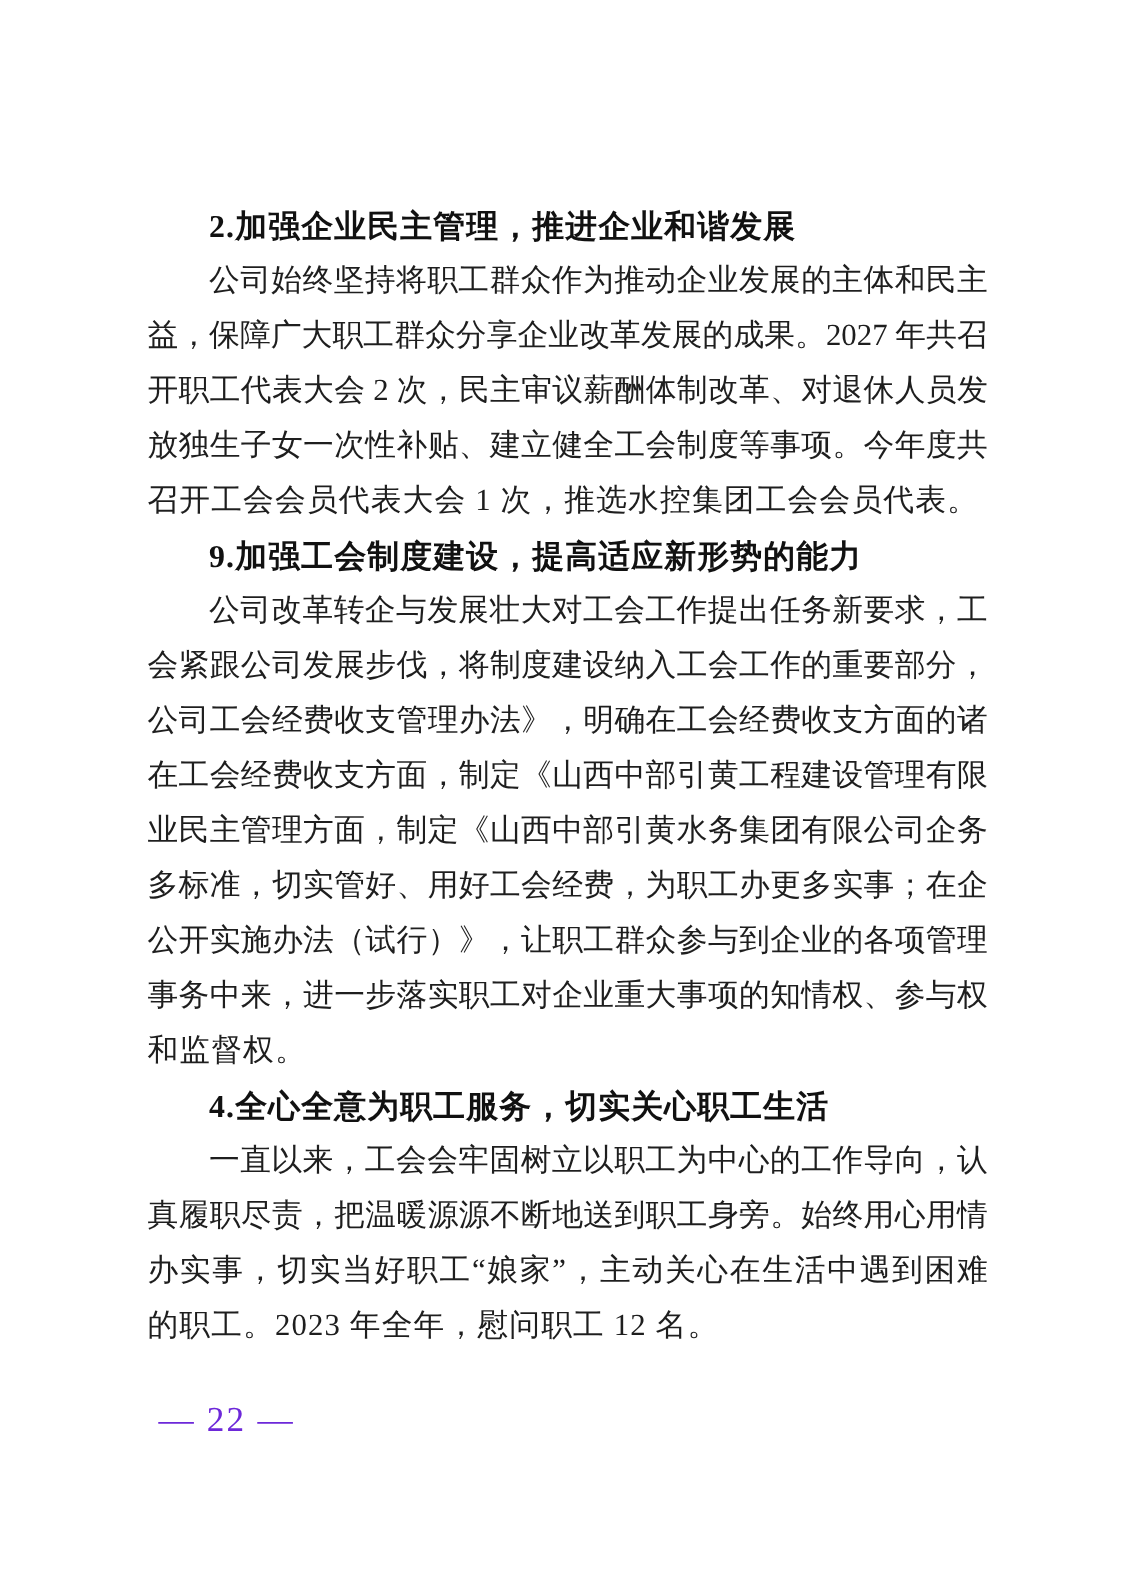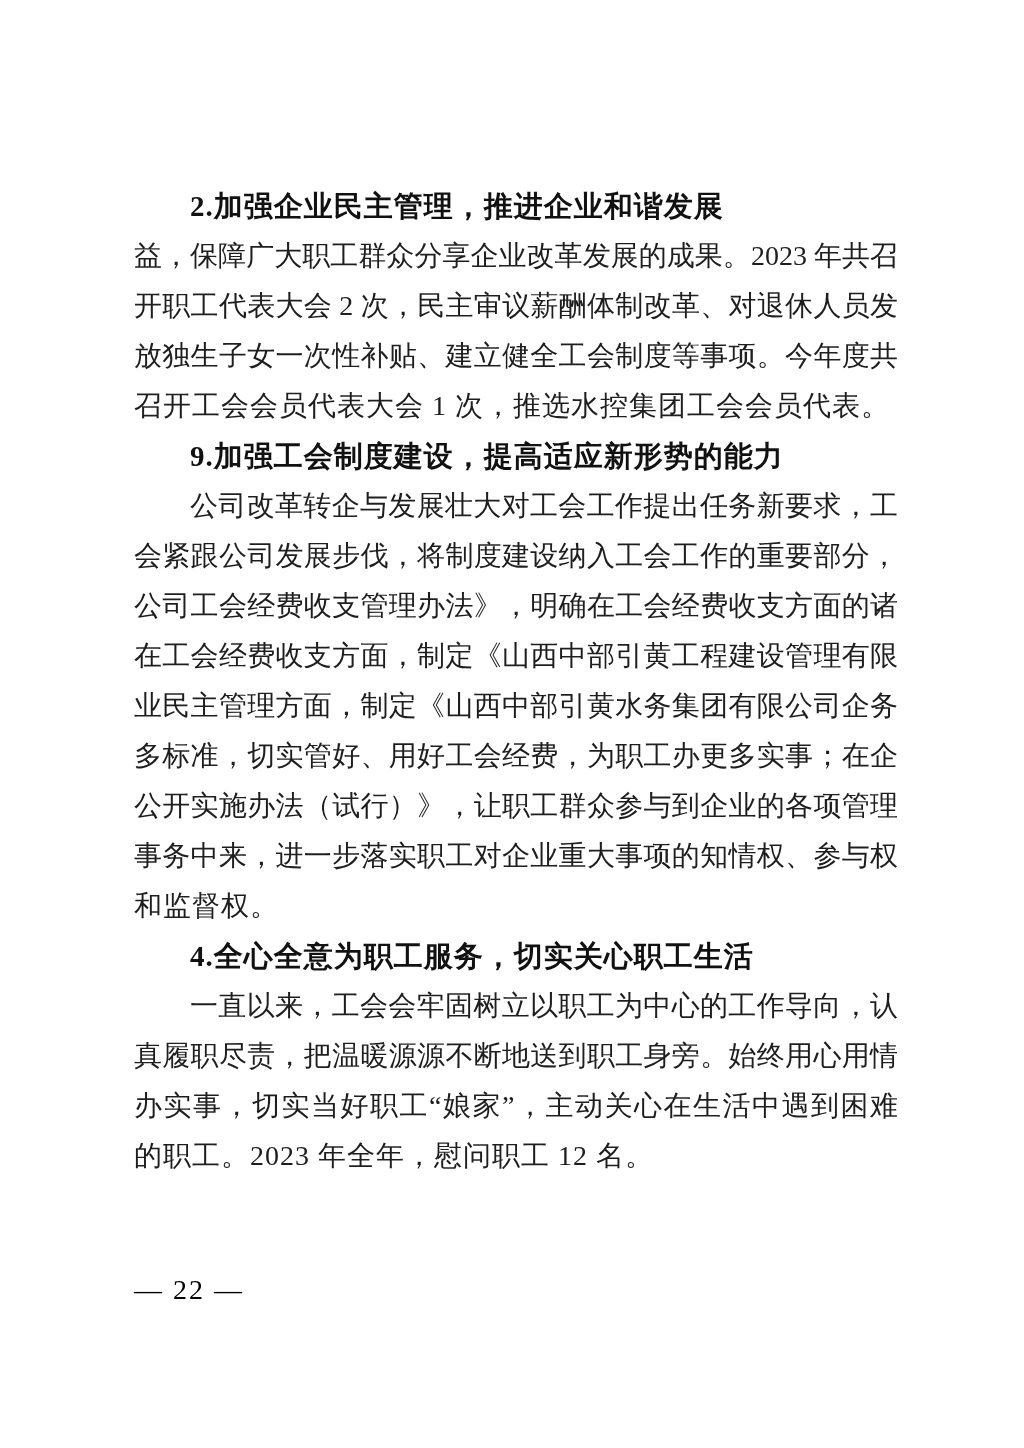--- a/index.html
+++ b/index.html
@@ -43,35 +43,36 @@
   .line.first {
     text-indent: 56px;
   }
   .line.last-line {
     text-align: right;
     text-align-last: left;
     letter-spacing: 1px;
   }
   .footer {
     position: absolute;
-    left: 134px;
+    left: 144px;
     top: 1270px;
-    font-size: 28px;
+    font-size: 32px;
     line-height: 40px;
-    color: #000000;
+    color: #6d28d9;
     letter-spacing: 2px;
   }
 </style>
 </head>
 <body>
 
 <div class="page">
   <div class="doc-body" id="doc-body">
       <div class="line heading">2.加强企业民主管理，推进企业和谐发展</div>
-      <div class="line justify">益，保障广大职工群众分享企业改革发展的成果。2023 年共召</div>
+      <div class="line justify first">公司始终坚持将职工群众作为推动企业发展的主体和民主</div>
+      <div class="line justify">益，保障广大职工群众分享企业改革发展的成果。2027 年共召</div>
       <div class="line justify">开职工代表大会 2 次，民主审议薪酬体制改革、对退休人员发</div>
       <div class="line justify">放独生子女一次性补贴、建立健全工会制度等事项。今年度共</div>
       <div class="line last-line">召开工会会员代表大会 1 次，推选水控集团工会会员代表。</div>
       <div class="line heading">9.加强工会制度建设，提高适应新形势的能力</div>
       <div class="line justify first">公司改革转企与发展壮大对工会工作提出任务新要求，工</div>
       <div class="line justify">会紧跟公司发展步伐，将制度建设纳入工会工作的重要部分，</div>
       <div class="line justify">公司工会经费收支管理办法》，明确在工会经费收支方面的诸</div>
       <div class="line justify">在工会经费收支方面，制定《山西中部引黄工程建设管理有限</div>
       <div class="line justify">业民主管理方面，制定《山西中部引黄水务集团有限公司企务</div>
       <div class="line justify">多标准，切实管好、用好工会经费，为职工办更多实事；在企</div>

